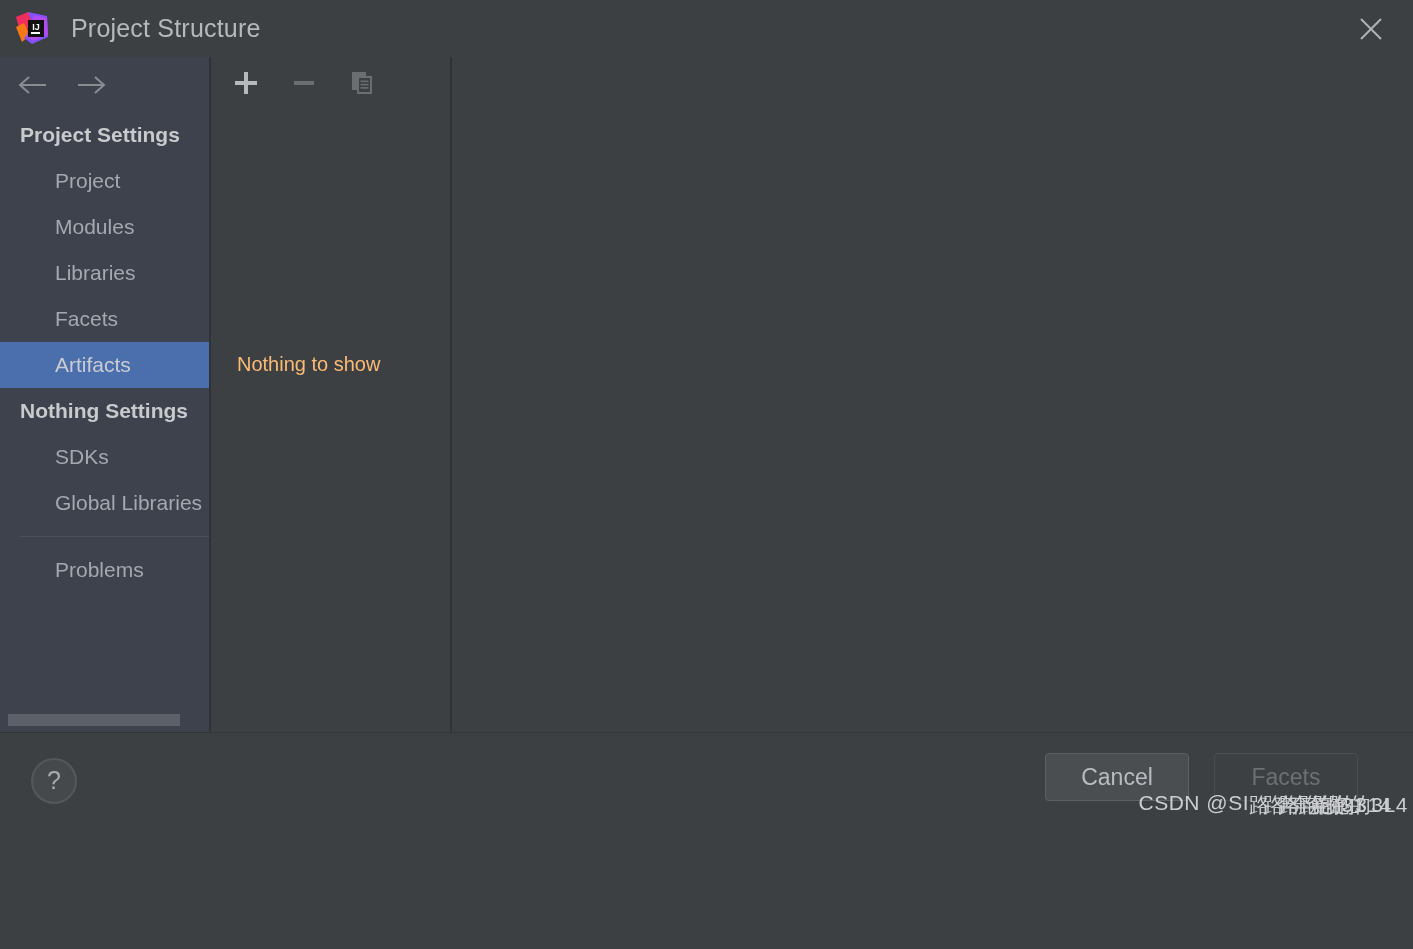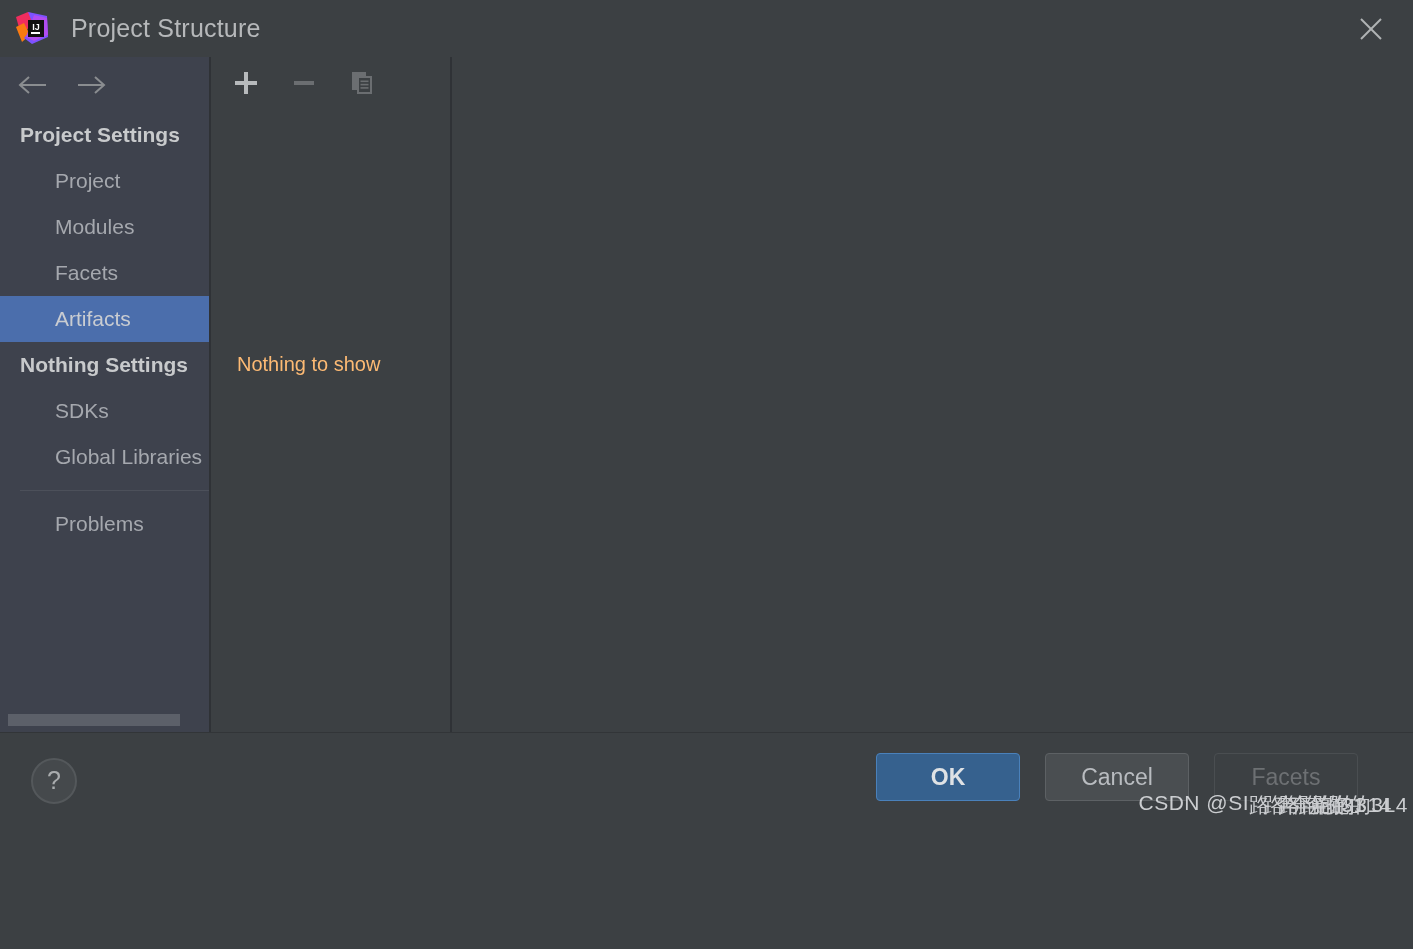--- a/index.html
+++ b/index.html
@@ -319,20 +319,21 @@
             <line x1="3" y1="11" x2="29" y2="11" stroke="#8a8d90" stroke-width="2"></line>
             <polyline points="20,3 29,11 20,19" fill="none" stroke="#8a8d90" stroke-width="2"></polyline>
           </svg>
         </div>
       </div>
 
       <div id="sidebar-list">
         <div class="side-item group">Project Settings</div>
         <div class="side-item child">Project</div>
         <div class="side-item child">Modules</div>
+        <div class="side-item child">Libraries</div>
         <div class="side-item child">Facets</div>
         <div class="side-item child selected">Artifacts</div>
         <div class="side-item group">Nothing Settings</div>
         <div class="side-item child">SDKs</div>
         <div class="side-item child">Global Libraries</div>
         <div id="sidebar-separator"></div>
         <div class="side-item child">Problems</div>
       </div>
 
       <div id="sidebar-scrollbar-track">
@@ -369,21 +370,20 @@
       </div>
     </div>
 
     <div id="detail-panel"></div>
 
   </div>
 
   <div id="footer">
     <div id="help-button">?</div>
     <div id="footer-buttons">
-      <div class="dlg-btn primary">OK</div>
       <div class="dlg-btn normal">Cancel</div>
       <div class="dlg-btn disabled">Facets</div>
     </div>
   </div>
 
   <div id="watermark">
     <span>CSDN @SI</span><span class="wm-overlap" style="width: 147px; height: 28px; vertical-align: top;"><span>路 奔跑的31</span><span>路 奔跑的314</span><span>路 奔跑的3L4</span></span>
   </div>
 
 </div>

